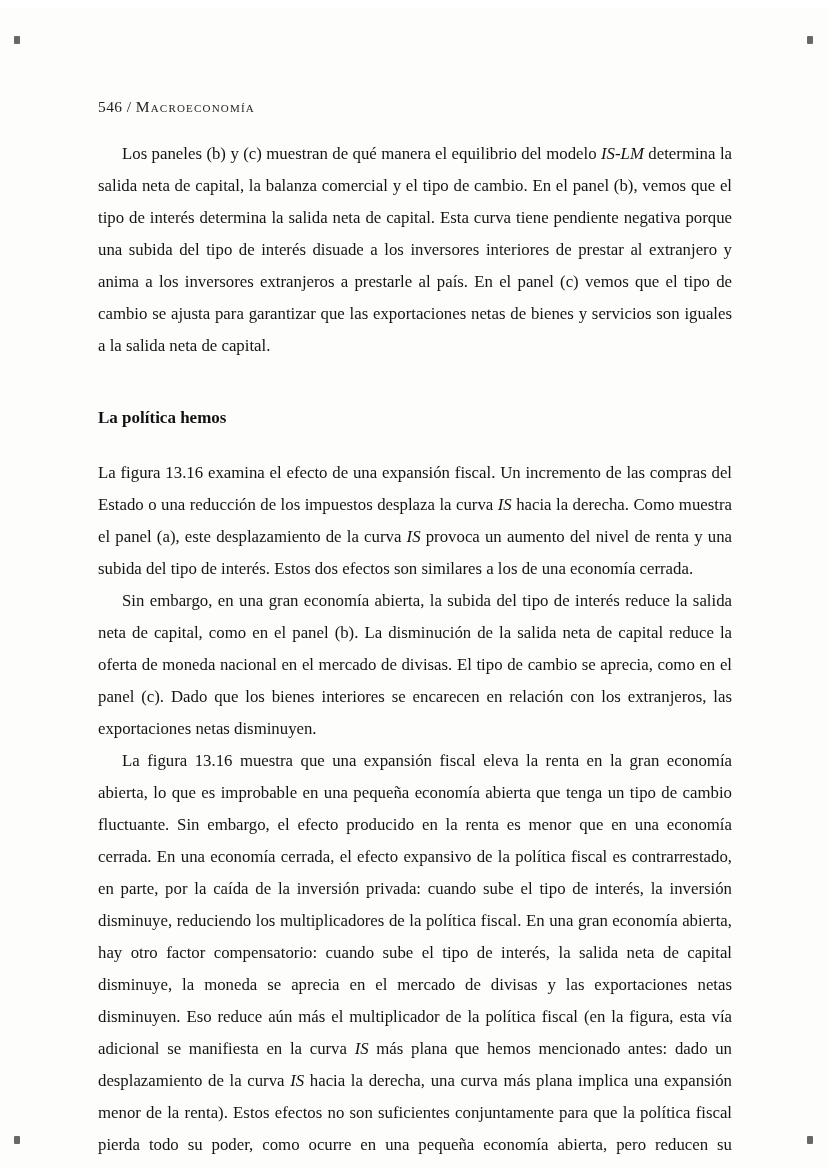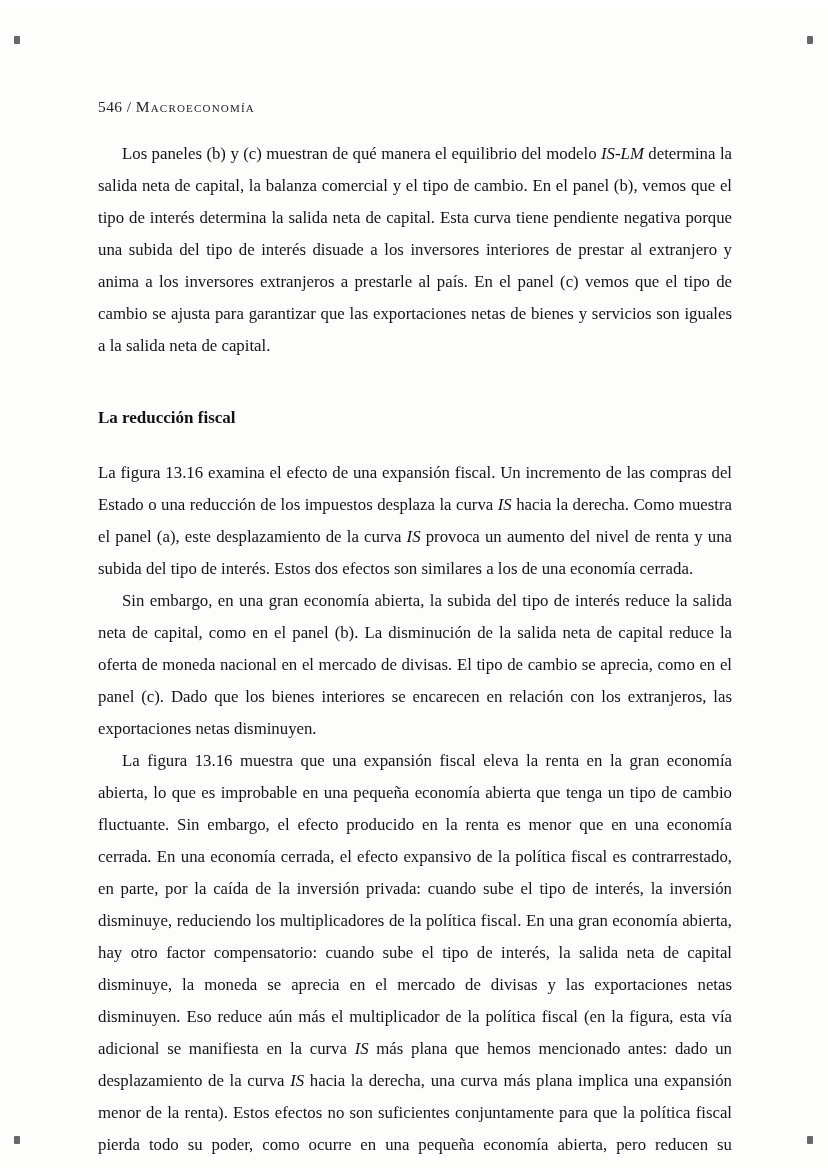--- a/index.html
+++ b/index.html
@@ -81,19 +81,19 @@
   <div class="corner-mark tr"></div>
   <div class="corner-mark bl"></div>
   <div class="corner-mark br"></div>
 
   <header class="running-head">
     <span>546</span><span> / </span><span class="small-caps">Macroeconomía</span>
   </header>
 
   <main class="text-column">
       <p class="para indent"><span>Los paneles (b) y (c) muestran de qué manera el equilibrio del modelo </span><em>IS-LM</em><span> determina la salida neta de capital, la balanza comercial y el tipo de cambio. En el panel (b), vemos que el tipo de interés determina la salida neta de capital. Esta curva tiene pendiente negativa porque una subida del tipo de interés disuade a los inversores interiores de prestar al extranjero y anima a los inversores extranjeros a prestarle al país. En el panel (c) vemos que el tipo de cambio se ajusta para garantizar que las exportaciones netas de bienes y servicios son iguales a la salida neta de capital.</span></p>
-      <h2 class="section-heading">La reducción fiscal</h2>
+      <h2 class="section-heading">La política hemos</h2>
       <p class="para"><span>La figura 13.16 examina el efecto de una expansión fiscal. Un incremento de las compras del Estado o una reducción de los impuestos desplaza la curva </span><em>IS</em><span> hacia la derecha. Como muestra el panel (a), este desplazamiento de la curva </span><em>IS</em><span> provoca un aumento del nivel de renta y una subida del tipo de interés. Estos dos efectos son similares a los de una economía cerrada.</span></p>
       <p class="para indent"><span>Sin embargo, en una gran economía abierta, la subida del tipo de interés reduce la salida neta de capital, como en el panel (b). La disminución de la salida neta de capital reduce la oferta de moneda nacional en el mercado de divisas. El tipo de cambio se aprecia, como en el panel (c). Dado que los bienes interiores se encarecen en relación con los extranjeros, las exportaciones netas disminuyen.</span></p>
       <p class="para indent"><span>La figura 13.16 muestra que una expansión fiscal eleva la renta en la gran economía abierta, lo que es improbable en una pequeña economía abierta que tenga un tipo de cambio fluctuante. Sin embargo, el efecto producido en la renta es menor que en una economía cerrada. En una economía cerrada, el efecto expansivo de la política fiscal es contrarrestado, en parte, por la caída de la inversión privada: cuando sube el tipo de interés, la inversión disminuye, reduciendo los multiplicadores de la política fiscal. En una gran economía abierta, hay otro factor compensatorio: cuando sube el tipo de interés, la salida neta de capital disminuye, la moneda se aprecia en el mercado de divisas y las exportaciones netas disminuyen. Eso reduce aún más el multiplicador de la política fiscal (en la figura, esta vía adicional se manifiesta en la curva </span><em>IS</em><span> más plana que hemos mencionado antes: dado un desplazamiento de la curva </span><em>IS</em><span> hacia la derecha, una curva más plana implica una expansión menor de la renta). Estos efectos no son suficientes conjuntamente para que la política fiscal pierda todo su poder, como ocurre en una pequeña economía abierta, pero reducen su influencia.</span></p>
     </main>
 
 </div>
 
 </body></html>

